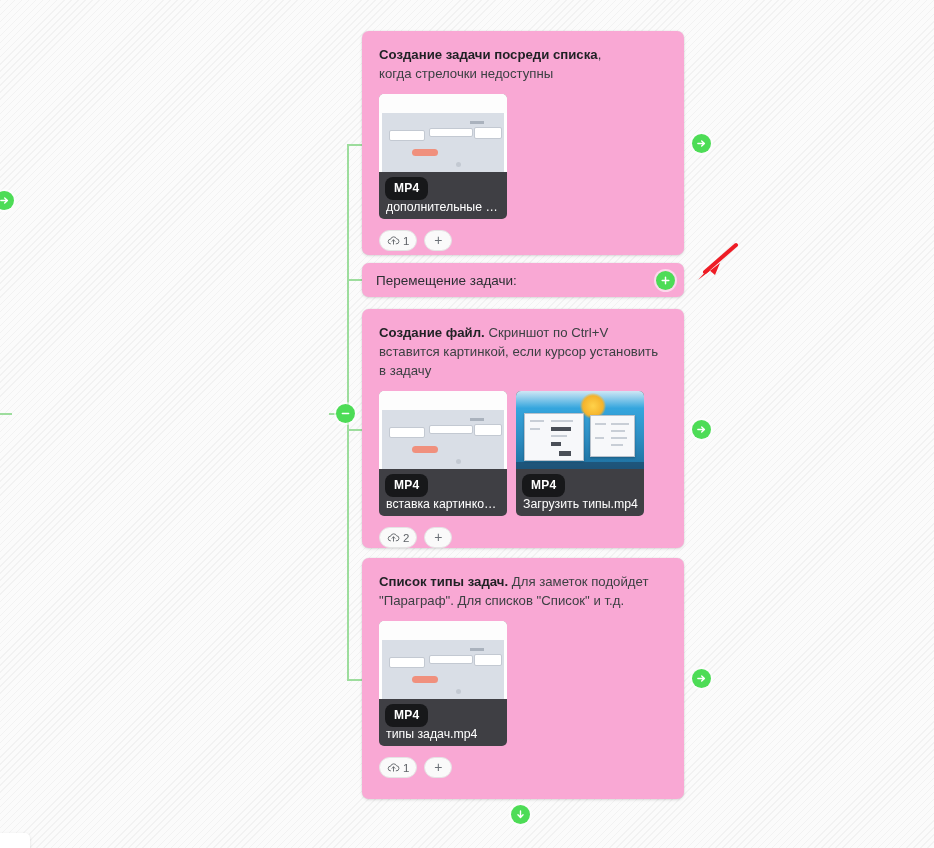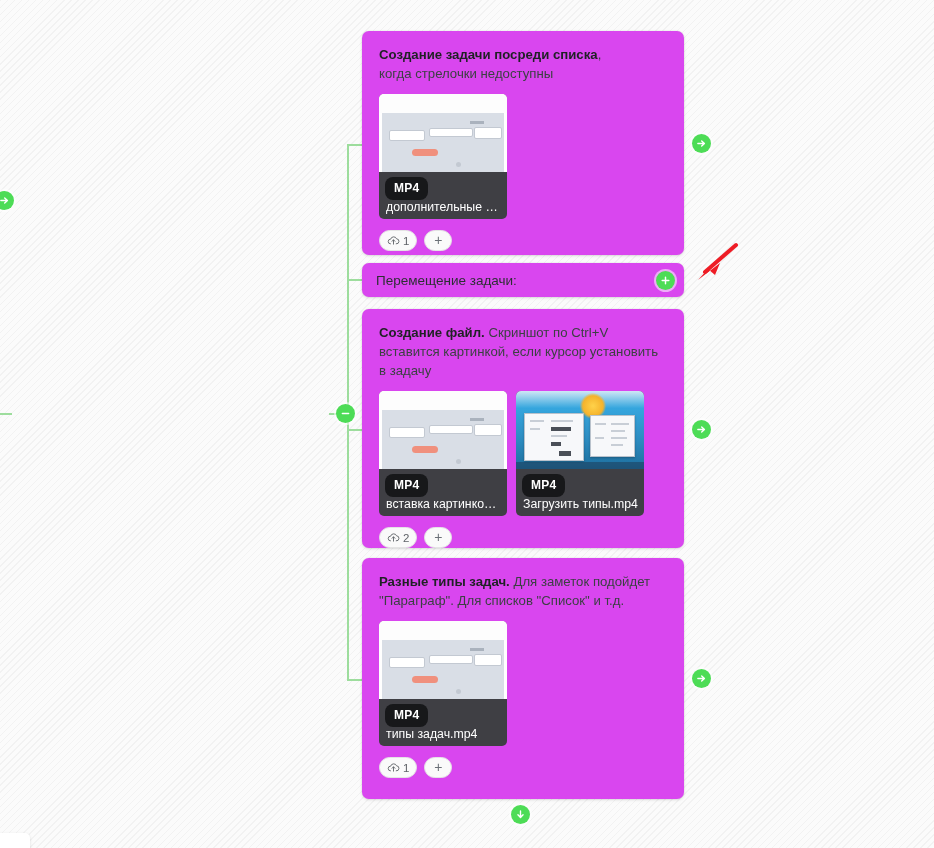--- a/index.html
+++ b/index.html
@@ -38,21 +38,21 @@
   }
   .conn-h {
     position: absolute;
     height: 2px;
     background: #9ddd9d;
   }
 
   
   .card {
     position: absolute;
-    background: #d946ef;
+    background: #f9a8d4;
     border-radius: 7px;
     box-shadow: 0 1px 3px rgba(0,0,0,0.13), 0 0 0 0.5px rgba(0,0,0,0.04);
   }
 
   
   .root-node {
     left: 10px;
     top: 397px;
     width: 319px;
     height: 34px;
@@ -418,21 +418,21 @@
     </div>
   </div>
   <div class="gbtn" style="left:692px; top:420px;">
     <svg width="11" height="11" viewBox="0 0 12 12" aria-hidden="true">
       <path d="M2 6h7M6.2 3.2L9.2 6 6.2 8.8" stroke="#ffffff" stroke-width="1.5" fill="none" stroke-linecap="round" stroke-linejoin="round"></path>
     </svg>
   </div>
 
   <div class="card content-card" id="card-3">
     <div class="card-text">
-      <b>Разные типы задач.</b><span>  Для заметок подойдет "Параграф". Для списков "Список" и т.д.</span>
+      <b>Список типы задач.</b><span>  Для заметок подойдет "Параграф". Для списков "Список" и т.д.</span>
     </div>
     <div class="thumb-row">
       <div class="thumb">
         <div class="thumb-img">
           <div class="shot-form">
             <div class="topbar"></div>
             <div class="body">
               <div class="tick"></div>
               <div class="fld f1"></div>
               <div class="fld f2"></div>

